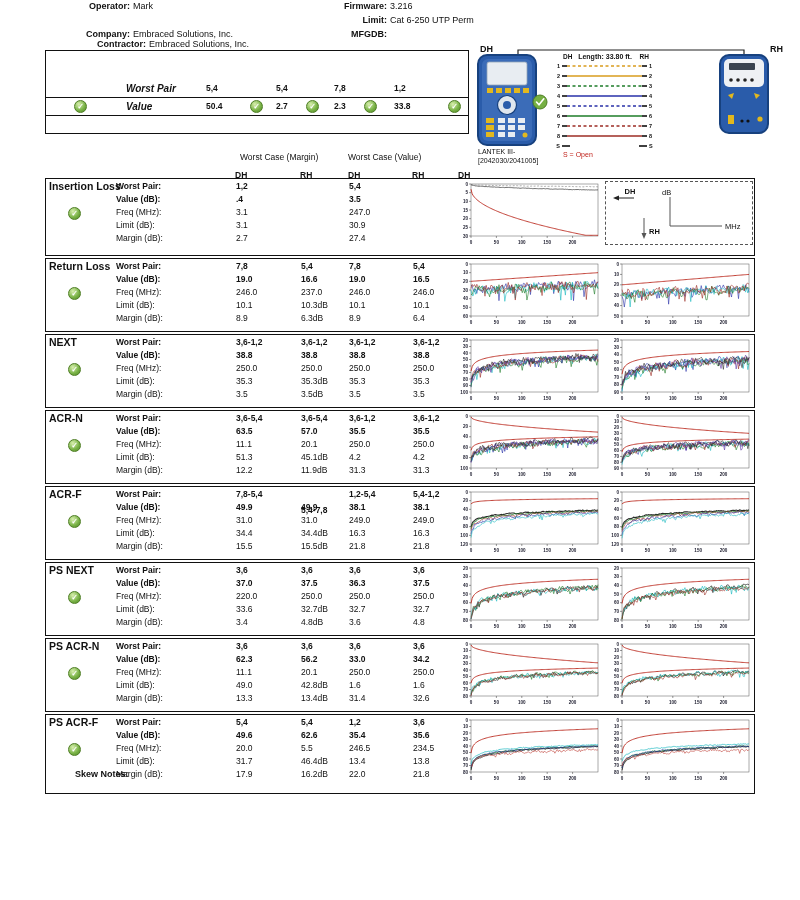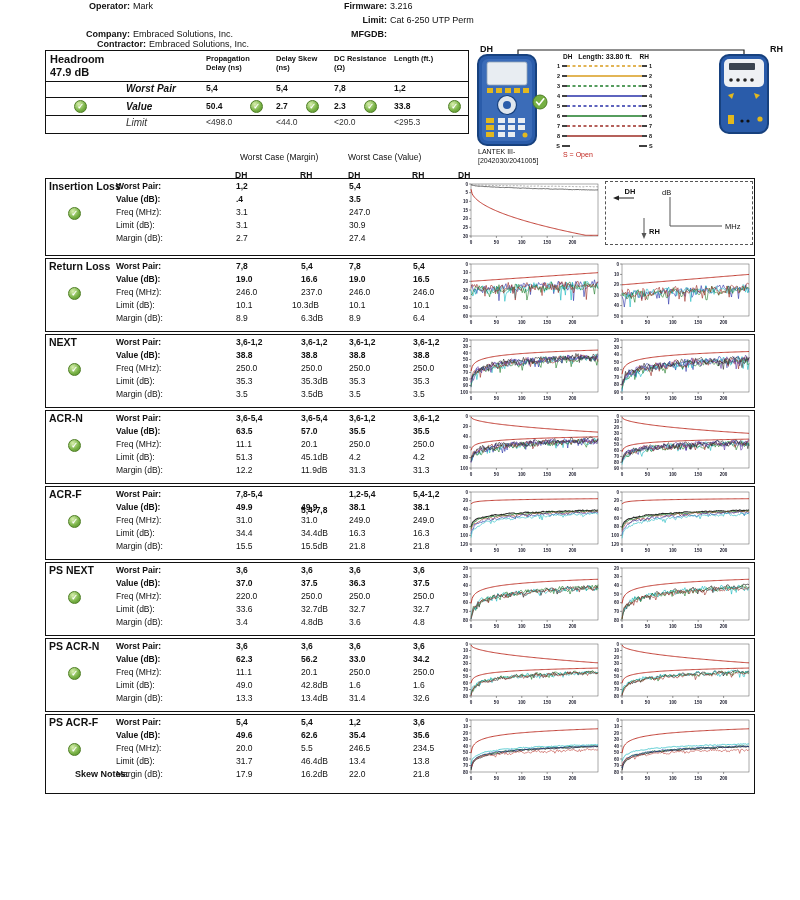--- a/index.html
+++ b/index.html
@@ -55,55 +55,38 @@
   </div>
   <div class="kv-row" style="left:337px;top:15px;">
     <span class="kv-label" style="width:50px;">Limit:</span><span class="kv-val">Cat 6-250 UTP Perm</span>
   </div>
   <div class="kv-row" style="left:337px;top:29px;">
     <span class="kv-label" style="width:50px;">MFGDB:</span><span class="kv-val"></span>
   </div>
 </div>
 
 <div id="headroom" class="abs">
-  <div class="hr-header">
-    <div class="hr-title">
-      <div>Headroom</div>
-      <div>47.9 dB</div>
-    </div>
-    <div class="hr-colhead" style="left:160px;">Propagation Delay (ns)</div>
-    <div class="hr-colhead" style="left:230px;width:52px;">Delay Skew (ns)</div>
-    <div class="hr-colhead" style="left:288px;width:56px;">DC Resistance (Ω)</div>
-    <div class="hr-colhead" style="left:348px;">Length (ft.)</div>
-  </div>
   <div class="hr-row" style="top:30px;height:16px;border-bottom:1px solid #111;">
     <span class="hr-rowlabel">Worst Pair</span>
     <span class="hr-val" style="left:160px;">5,4</span>
     <span class="hr-val" style="left:230px;">5,4</span>
     <span class="hr-val" style="left:288px;">7,8</span>
     <span class="hr-val" style="left:348px;">1,2</span>
   </div>
   <div class="hr-row" style="top:46px;height:18px;border-bottom:1px solid #111;">
     <span class="check abs" style="left:28px;top:3px;">✓</span>
     <span class="hr-rowlabel" style="top:4px;">Value</span>
     <span class="hr-val" style="left:160px;top:4px;">50.4</span>
     <span class="check abs" style="left:204px;top:3px;">✓</span>
     <span class="hr-val" style="left:230px;top:4px;">2.7</span>
     <span class="check abs" style="left:260px;top:3px;">✓</span>
     <span class="hr-val" style="left:288px;top:4px;">2.3</span>
     <span class="check abs" style="left:318px;top:3px;">✓</span>
     <span class="hr-val" style="left:348px;top:4px;">33.8</span>
     <span class="check abs" style="left:402px;top:3px;">✓</span>
-  </div>
-  <div class="hr-row" style="top:64px;height:17px;">
-    <span class="hr-rowlabel" style="font-weight:normal;color:#333;">Limit</span>
-    <span class="hr-lim" style="left:160px;">&lt;498.0</span>
-    <span class="hr-lim" style="left:230px;">&lt;44.0</span>
-    <span class="hr-lim" style="left:288px;">&lt;20.0</span>
-    <span class="hr-lim" style="left:348px;">&lt;295.3</span>
   </div>
 </div>
 
 <svg class="abs" style="left:468px;top:42px;" width="330" height="135" viewBox="0 0 330 135">
   <path d="M 50 13 V 8 H 276 V 13" stroke="#222" stroke-width="1.2" fill="none"></path>
   <text x="12" y="10" font-size="9" font-weight="bold" fill="#111">DH</text>
   <text x="302" y="10" font-size="9" font-weight="bold" fill="#111">RH</text>
 
   <g transform="translate(10,13)">
     <rect x="0" y="0" width="58" height="90" rx="9" fill="#2a5caa" stroke="#17417e" stroke-width="2"></rect>
@@ -308,21 +291,21 @@
       <span class="sec-cell bold" style="left: 255px; top: 15px;">16.6</span>
       <span class="sec-cell bold" style="left: 303px; top: 15px;">19.0</span>
       <span class="sec-cell bold" style="left: 367px; top: 15px;">16.5</span>
       <span class="sec-row-label" style="top: 28px;">Freq (MHz):</span>
       <span class="sec-cell" style="left: 190px; top: 28px;">246.0</span>
       <span class="sec-cell" style="left: 255px; top: 28px;">237.0</span>
       <span class="sec-cell" style="left: 303px; top: 28px;">246.0</span>
       <span class="sec-cell" style="left: 367px; top: 28px;">246.0</span>
       <span class="sec-row-label" style="top: 41px;">Limit (dB):</span>
       <span class="sec-cell" style="left: 190px; top: 41px;">10.1</span>
-      <span class="sec-cell" style="left: 246px; top: 41px;">10.3dB</span>
+      <span class="sec-cell" style="left: 255px; top: 41px;">10.3dB</span>
       <span class="sec-cell" style="left: 303px; top: 41px;">10.1</span>
       <span class="sec-cell" style="left: 367px; top: 41px;">10.1</span>
       <span class="sec-row-label" style="top: 54px;">Margin (dB):</span>
       <span class="sec-cell" style="left: 190px; top: 54px;">8.9</span>
       <span class="sec-cell" style="left: 255px; top: 54px;">6.3dB</span>
       <span class="sec-cell" style="left: 303px; top: 54px;">8.9</span>
       <span class="sec-cell" style="left: 367px; top: 54px;">6.4</span>
       <div class="charts-wrap">
         <svg width="148" height="67" viewBox="0 0 148 67" class="mchart">
           <rect x="17" y="3" width="127" height="52" fill="#ffffff" stroke="#555" stroke-width="0.5"></rect>

